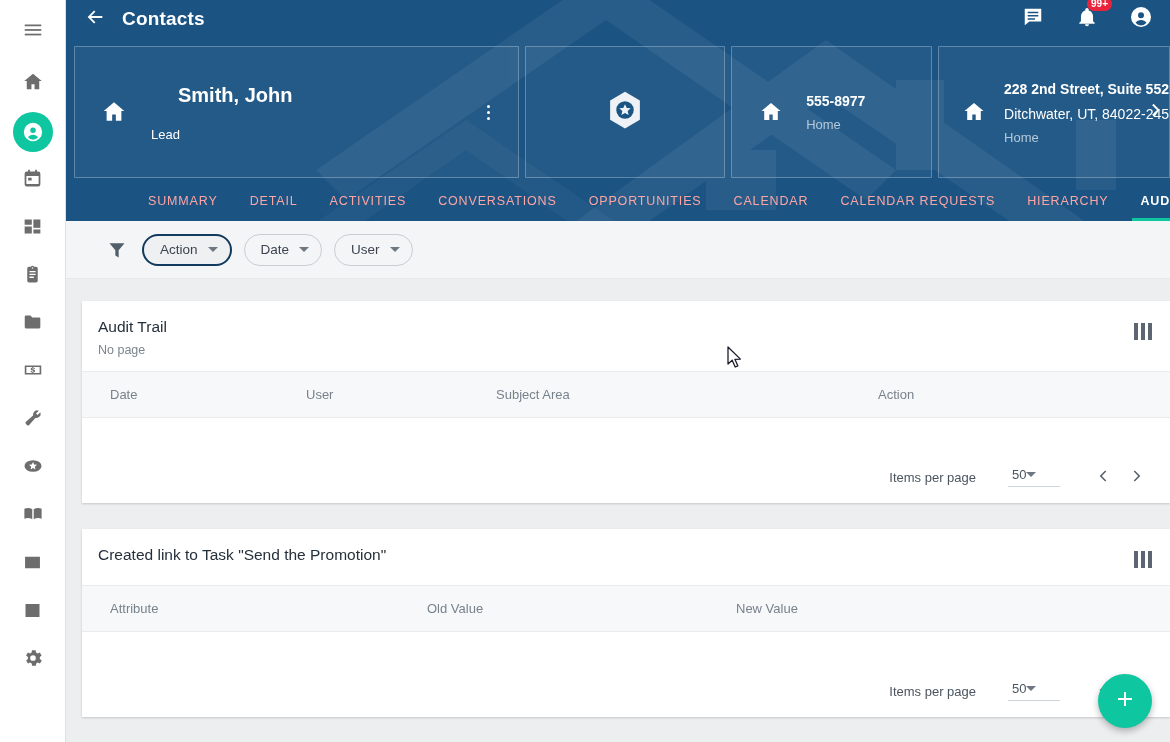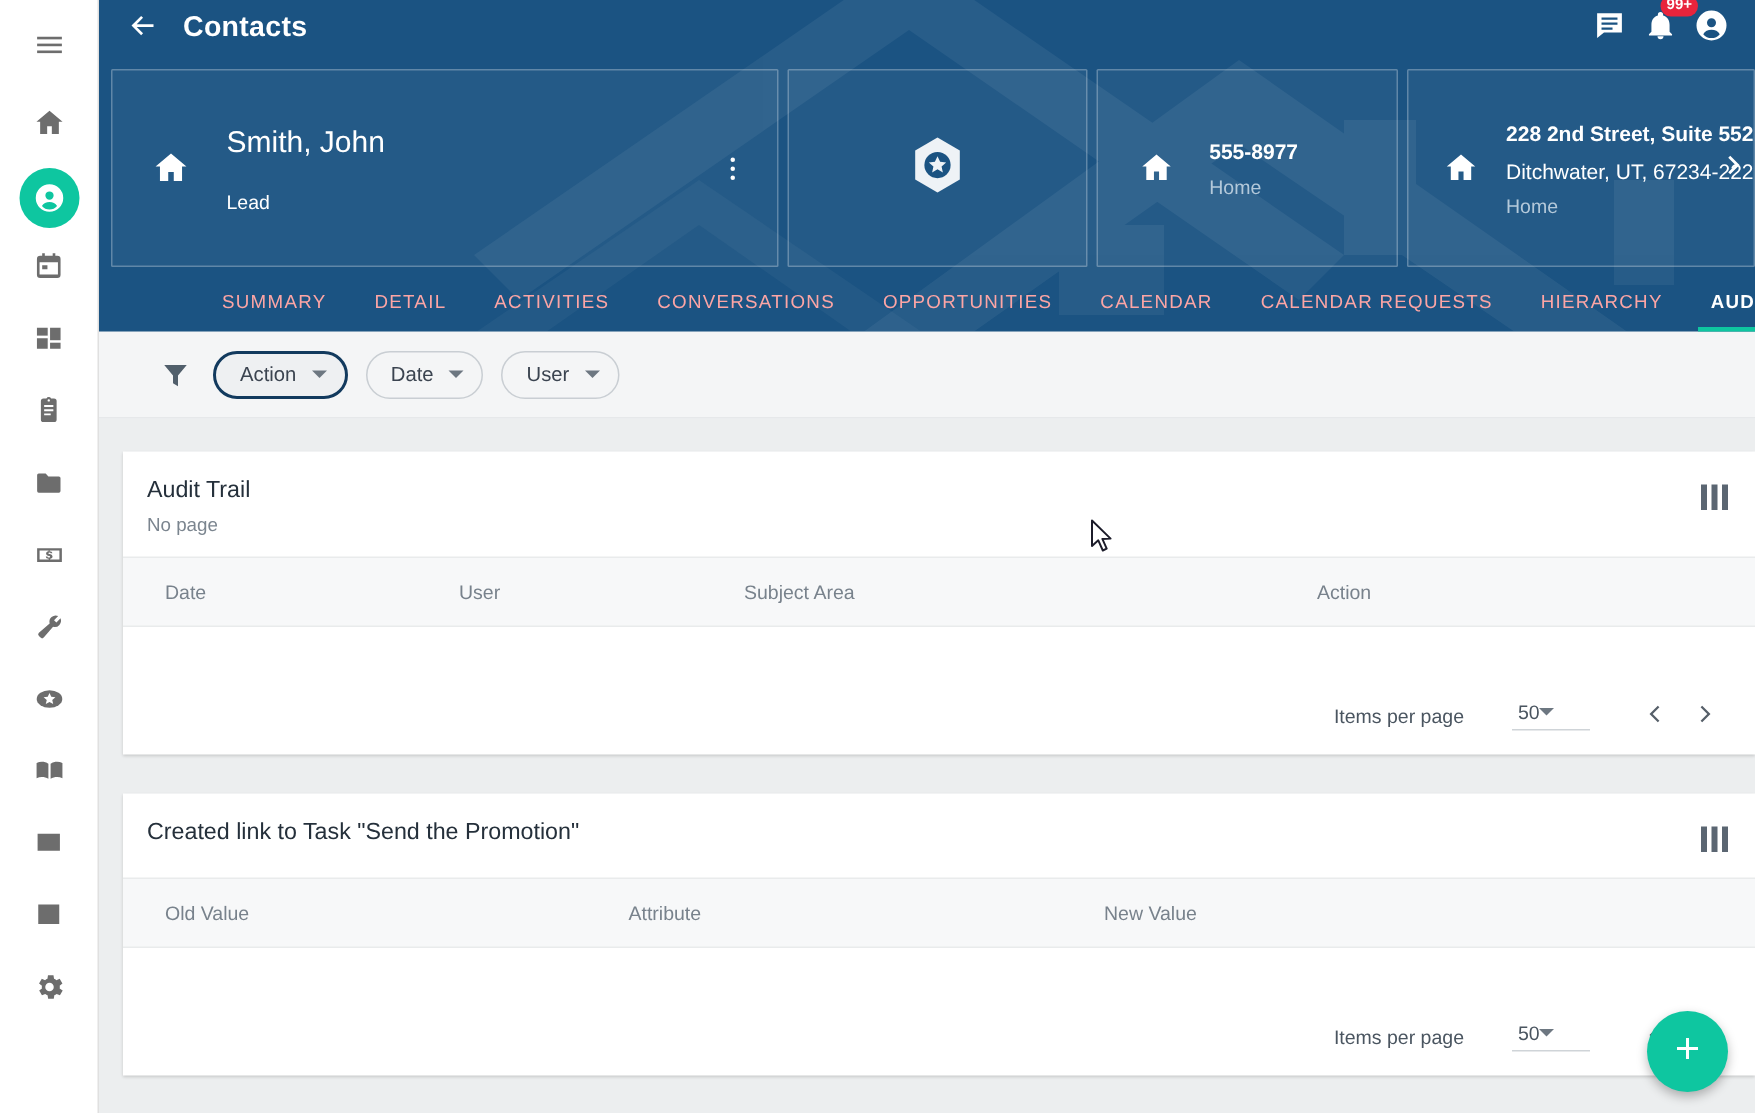--- a/index.html
+++ b/index.html
@@ -41,41 +41,41 @@
   }
   .banner-wm { position: absolute; inset: 0; pointer-events: none; opacity: 1; }
   .topbar {
     position: relative; z-index: 3; height: 38px; display: flex; align-items: center;
     padding: 0 12px 0 14px;
   }
   .back-btn { width: 30px; height: 30px; display:flex; align-items:center; justify-content:center; cursor: pointer; }
   .back-btn svg { fill: #fff; }
   .page-title { font-size: 19px; font-weight: bold; letter-spacing: .2px; margin-left: 12px; color: #ffffff; }
   .topbar-spacer { flex: 1; }
-  .topbar-icons { display: flex; align-items: center; gap: 8px; padding-right: 4px; }
+  .topbar-icons { display: flex; align-items: center; gap: 28px; padding-right: 4px; }
   .ic-btn { position: relative; width: 26px; height: 26px; display:flex; align-items:center; justify-content:center; cursor: pointer; }
   .ic-btn svg { fill: #ffffff; }
   .badge {
     position: absolute; top: -9px; right: -12px; background: #e8243c; color:#fff;
     font-size: 10px; font-weight: bold; border-radius: 9px; padding: 1px 4px 2px;
     line-height: 11px; min-width: 24px; text-align: center;
   }
 
   
   .cards { position: relative; z-index: 3; display: flex; margin: 8px 0 0 8px; height: 132px; }
   .card-h {
     border: 1px solid rgba(255,255,255,.28); background: rgba(255,255,255,.045);
     margin-right: 6px; display: flex; align-items: center; position: relative;
     border-radius: 1px;
   }
   .card-name { width: 452px; padding: 0 16px 0 22px; }
   .home-ic { width: 34px; display: flex; align-items: center; justify-content: center; }
   .home-ic svg { fill: #ffffff; }
   .name-block { flex: 1; margin-left: 20px; }
-  .name-main { font-size: 20px; font-weight: normal; line-height: 26px; }
+  .name-main { font-size: 20px; font-weight: bold; line-height: 26px; margin-left: 27px; }
   .name-sub { font-size: 13px; margin-top: 19px; color: #ffffff; }
   .kebab { width: 26px; display:flex; flex-direction:column; align-items:center; gap:3px; cursor:pointer; }
   .kebab i { width:3px; height:3px; background:#fff; border-radius:50%; display:block; }
 
   .card-badge { width: 204px; justify-content: center; }
   .card-phone { width: 204px; padding-left: 22px; }
   .card-addr { width: 232px; padding-left: 22px; margin-right: 0; }
   .val-main { font-size: 14px; font-weight: bold; line-height: 19px; white-space: nowrap; }
   .val-sub { font-size: 13px; color: #b4c9da; margin-top: 6px; }
   .addr-lines { margin-left: 18px; }
@@ -364,21 +364,21 @@
         </div>
 
         <div class="card-h card-addr">
           <div class="home-ic">
             <svg width="24" height="24" viewBox="0 0 24 24">
                 <path d="M12 3 2.5 11h2.7v9h5.1v-5.6h3.4V20h5.1v-9h2.7z"></path>
               </svg>
           </div>
           <div class="addr-lines">
             <div class="val-main">228 2nd Street, Suite 552</div>
-            <div class="val-main l2">Ditchwater, UT, 67234-222</div>
+            <div class="val-main l2">Ditchwater, UT, 84022-245</div>
             <div class="val-sub">Home</div>
           </div>
           <div class="chev-right">
             <span>
               <svg width="20" height="20" viewBox="0 0 24 24">
                   <path d="M9 4.6 16.4 12 9 19.4 7.4 17.8 13.2 12 7.4 6.2z"></path>
                 </svg>
             </span>
           </div>
         </div>
@@ -466,22 +466,22 @@
           <div>
             <div class="panel-title">Created link to Task "Send the Promotion"</div>
           </div>
           <div class="cols-ic">
               <i></i>
               <i></i>
               <i></i>
             </div>
         </div>
         <div class="tbl-head">
+          <div class="th" style="width:317px">Attribute</div>
           <div class="th" style="width:309px">Old Value</div>
-          <div class="th" style="width:317px">Attribute</div>
           <div class="th" style="width:300px">New Value</div>
         </div>
         <div class="tbl-body"></div>
         <div class="pager">
           <span class="pager-label">Items per page</span>
           <span class="pp-select">
             <span>50</span>
             <span class="caret"></span>
           </span>
           <span class="pg-btn">

